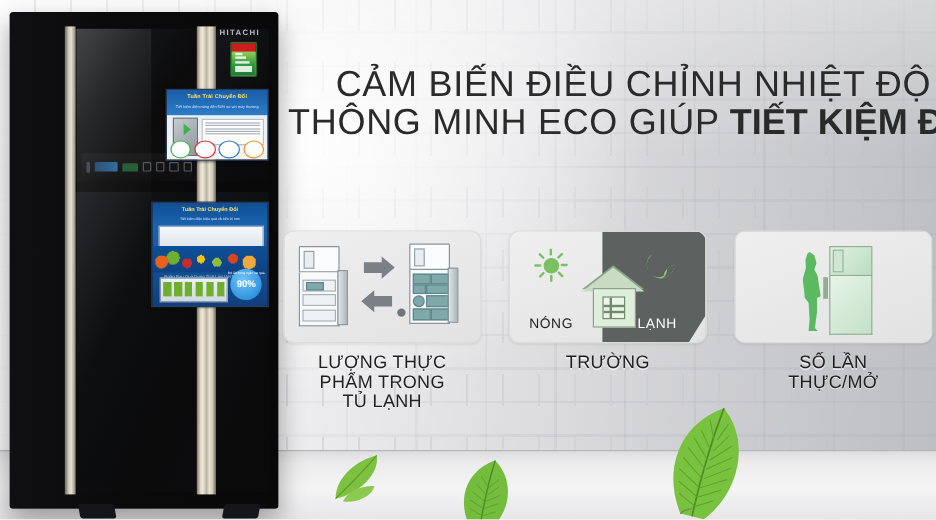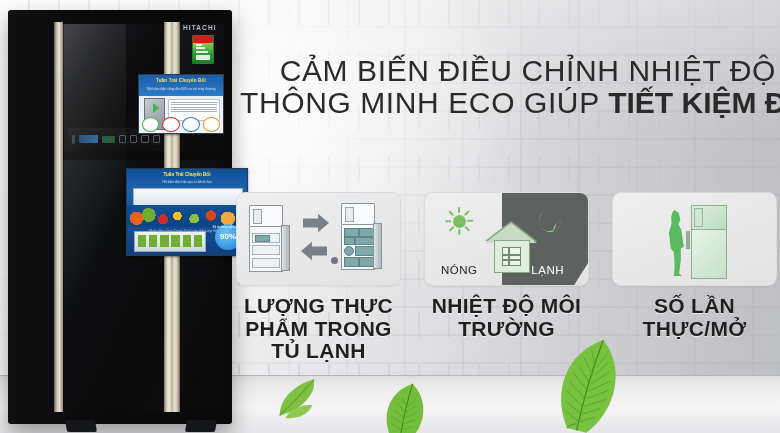--- a/index.html
+++ b/index.html
@@ -104,21 +104,21 @@
     background:#fff;border:.4px solid #b9c0c8;}
   .st-text i{display:block;height:1px;margin:1.4px 2px;background:#aab2bb;}
   .st-badges{position:absolute;left:3%;bottom:2%;width:94%;height:26%;display:flex;justify-content:space-between;}
   .st-badges span{width:20%;border-radius:50%;background:#fff;}
   .st-badges span:nth-child(1){border:1.2px solid #39b54a;}
   .st-badges span:nth-child(2){border:1.2px solid #e02b2b;}
   .st-badges span:nth-child(3){border:1.2px solid #2b7cc8;}
   .st-badges span:nth-child(4){border:1.2px solid #f09020;}
 
   .sticker-bot{left:118px;top:158px;width:96px;height:86px;
-    background:linear-gradient(180deg,#0f4f96 0%,#1b63ad 22%,#113f7c 100%);padding-left:24px;}
+    background:linear-gradient(180deg,#0f4f96 0%,#1b63ad 22%,#113f7c 100%);}
   .sb-h1{position:absolute;left:50%;top:4%;transform:translateX(-50%);
     font-size:4.6px;color:#ffe46b;font-weight:700;white-space:nowrap;}
   .sb-h2{position:absolute;left:50%;top:13%;transform:translateX(-50%);
     font-size:3px;color:#cfe4ff;white-space:nowrap;}
   .sb-panel{position:absolute;left:5%;top:22%;width:90%;height:20%;
     background:linear-gradient(180deg,#f6f8fb,#dde4ec);border:.4px solid #9fb0c4;}
   .sb-veg{position:absolute;left:0;top:42%;width:100%;height:26%;
     background:
       radial-gradient(circle at 8% 60%, #e8611f 0 6%, transparent 6%),
       radial-gradient(circle at 18% 45%, #6fae2f 0 7%, transparent 7%),
@@ -160,23 +160,22 @@
   
   .cards{position:absolute;left:236px;top:192px;width:544px;display:flex;gap:0;}
   .card{position:relative;width:165px;margin-right:23px;}
   .card:last-child{margin-right:0;}
   .card-box{
     position:relative;height:92px;border-radius:9px;
     background:linear-gradient(160deg,#efefef 0%,#e8e8e8 55%,#e2e2e2 100%);
     border:1px solid #dcdcdc;box-shadow:0 1px 2px rgba(0,0,0,.07);overflow:hidden;
   }
   .card-caption{
-    margin-top:9px;text-align:center;color:#1f1f1f;font-size:21px;line-height:1.08;
+    margin-top:9px;text-align:center;color:#1f1f1f;font-size:15px;line-height:1.08;
     letter-spacing:.3px;
-    font-weight:bold;
   }
   .card-caption span{display:block;white-space:nowrap;}
 
   
   .mini-fridge{position:absolute;width:34px;}
   .mf-top{height:20px;border:1.4px solid #8d959c;background:#fbfcfd;border-radius:1px;}
   .mf-top i{display:block;width:7px;height:13px;margin:3px 0 0 3px;background:#e9edf0;border:1px solid #9aa2a9;}
   .mf-bot{height:44px;border:1.4px solid #8d959c;border-top:none;background:#f7f9fa;position:relative;}
   .mf-shelf{position:absolute;left:2px;right:2px;height:8px;background:#eef2f4;border:1px solid #aab2b8;}
   .mf-door{position:absolute;right:-7px;top:20px;width:7px;height:44px;
@@ -390,21 +389,20 @@
             <i style="left:0;top:6px;width:100%;height:1.6px;"></i>
             <i style="left:0;top:11px;width:100%;height:1.6px;"></i>
             <i style="left:5px;top:0;width:1.6px;height:100%;"></i>
           </div>
         </div>
 
         <div class="lab-hot">NÓNG</div>
         <div class="lab-cold">LẠNH</div>
       </div>
       <div class="card-caption caption-shadow">
-        <span>NHIỆT ĐỘ MÔI</span>
         <span>TRƯỜNG</span>
       </div>
     </div>
 
     <div class="card">
       <div class="card-box">
         <div class="person"></div>
         <div class="g-fridge">
           <div class="gf-top">
             <div class="gf-inner"></div>

